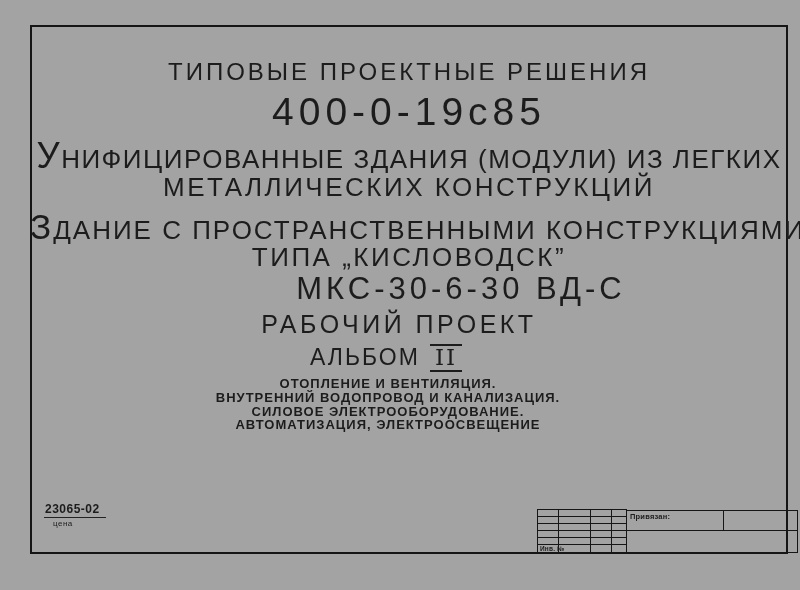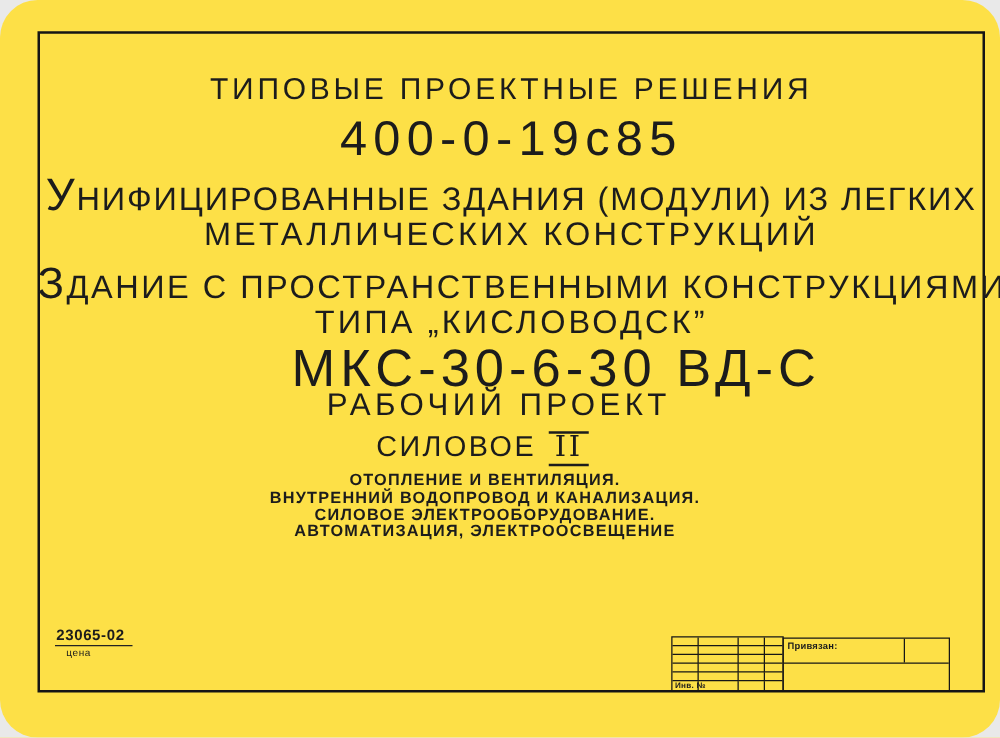--- a/index.html
+++ b/index.html
@@ -1,37 +1,36 @@
 <!DOCTYPE html>
 <html><head>
 <meta charset="utf-8">
 <style>
   html,body { margin:0; padding:0; background:#e9e9e9; }
   .page {
     position:relative; width:800px; height:590px;
-    background:#fde047; overflow:hidden;
+    background:#a3a3a3; overflow:hidden;
     font-family:"Liberation Sans", sans-serif;
     color:#1c1c1c;
-    border-radius:30px;
   }
   .frame {
     position:absolute; left:30px; top:25px; width:758px; height:529px;
     border:2px solid #151515; box-sizing:border-box;
   }
   .tline { position:absolute; text-align:center; white-space:nowrap; }
 
   .t-series   { left:30px;  top:58px;  width:758px; font-size:24px; letter-spacing:3px; }
   .t-code     { left:30px;  top:90px;  width:758px; font-size:39px; letter-spacing:5px; font-weight:400; }
   .t-l1       { left:30px;  top:135px; width:758px; font-size:26px; letter-spacing:1.5px; }
   .t-l1::first-letter { font-size:1.4em; }
   .t-l2       { left:30px;  top:172px; width:758px; font-size:26px; letter-spacing:2.5px; }
   .t-l3       { left:30px;  top:207px; width:754px; font-size:26px; letter-spacing:2px; }
   .t-l3::first-letter { font-size:1.35em; }
   .t-l4       { left:30px;  top:242px; width:758px; font-size:26px; letter-spacing:2.5px; }
-  .t-model    { left:116px; top:271px; width:658px; font-size:42px; letter-spacing:4px; }
+  .t-model    { left:132px; top:271px; width:658px; font-size:31px; letter-spacing:4px; }
   .t-stage    { left:20px;  top:310px; width:758px; font-size:25px; letter-spacing:3.5px; }
   .t-album    { left:7px;   top:344px; width:758px; font-size:23px; letter-spacing:2px; }
   .album-numeral {
     display:inline-block; margin-left:10px; padding:0 5px 1px 5px;
     border-top:2.5px solid #1c1c1c; border-bottom:2.5px solid #1c1c1c;
     font-family:"DejaVu Serif", serif; line-height:1.0;
   }
   .contents {
     position:absolute; left:9px; top:377px; width:758px;
     font-size:13px; line-height:13.8px; letter-spacing:1px;
@@ -53,21 +52,21 @@
   }
   .mini-grid .cell { border-right:1px solid #161616; border-bottom:1px solid #161616; }
   .mini-grid .cell:nth-child(4n) { border-right:none; }
   .mini-grid .cell:nth-child(n+21) { border-bottom:none; }
   .inv-label {
     position:absolute; left:540px; top:545px; font-size:6.5px; font-weight:bold;
     letter-spacing:0.2px;
   }
 
   .stamp-right {
-    position:absolute; left:626px; top:510px; width:134px; height:43px;
+    position:absolute; left:626px; top:510px; width:172px; height:43px;
     border:1.5px solid #161616; box-sizing:border-box;
     display:flex; flex-direction:column;
   }
   .stamp-top { height:20px; border-bottom:1.5px solid #161616; display:flex; box-sizing:border-box; }
   .stamp-top-left {
     width:97px; border-right:1.5px solid #161616; box-sizing:border-box;
     font-size:7.5px; font-weight:bold; padding:1px 0 0 3px; letter-spacing:0.2px;
   }
   .stamp-top-right { flex:1; }
   .stamp-bottom { flex:1; }
@@ -89,21 +88,21 @@
 
   <div class="tline t-l3">ЗДАНИЕ С ПРОСТРАНСТВЕННЫМИ КОНСТРУКЦИЯМИ</div>
 
   <div class="tline t-l4">ТИПА „КИСЛОВОДСК”</div>
 
   <div class="tline t-model">МКС-30-6-30 ВД-С</div>
 
   <div class="tline t-stage">РАБОЧИЙ ПРОЕКТ</div>
 
   <div class="tline t-album">
-    <span>СИЛОВОЕ</span><span class="album-numeral">II</span>
+    <span>АЛЬБОМ</span><span class="album-numeral">II</span>
   </div>
 
   <div class="contents">
     <div>ОТОПЛЕНИЕ И ВЕНТИЛЯЦИЯ.</div>
     <div>ВНУТРЕННИЙ ВОДОПРОВОД И КАНАЛИЗАЦИЯ.</div>
     <div>СИЛОВОЕ ЭЛЕКТРООБОРУДОВАНИЕ.</div>
     <div>АВТОМАТИЗАЦИЯ, ЭЛЕКТРООСВЕЩЕНИЕ</div>
   </div>
 
   <div class="footer-left">

